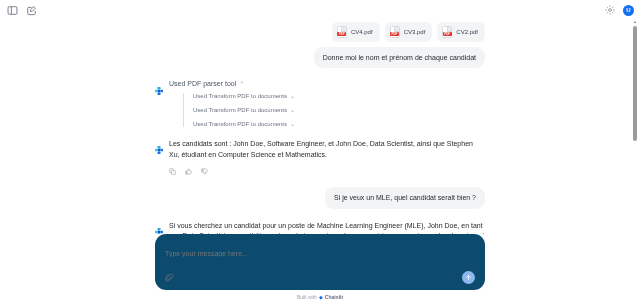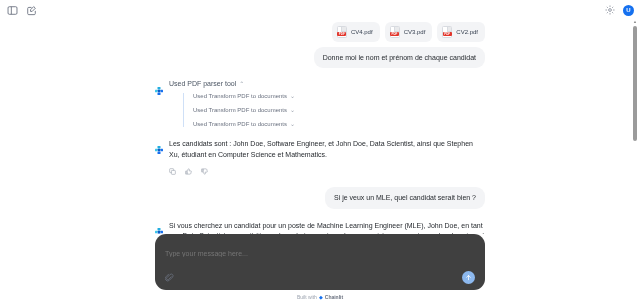--- a/index.html
+++ b/index.html
@@ -232,21 +232,21 @@
 
   
   .composer-area {
     flex: 0 0 auto;
     padding-bottom: 3px;
     background: #ffffff;
   }
   .composer {
     width: 330px;
     margin: 0 auto;
-    background: #404040;
+    background: #0c4a6e;
     border-radius: 11px;
     padding: 8px 10px 6px 10px;
     position: relative;
   }
   .composer-input {
     font-size: 7px;
     color: #9ca3af;
     background: transparent;
     border: none;
     outline: none;

